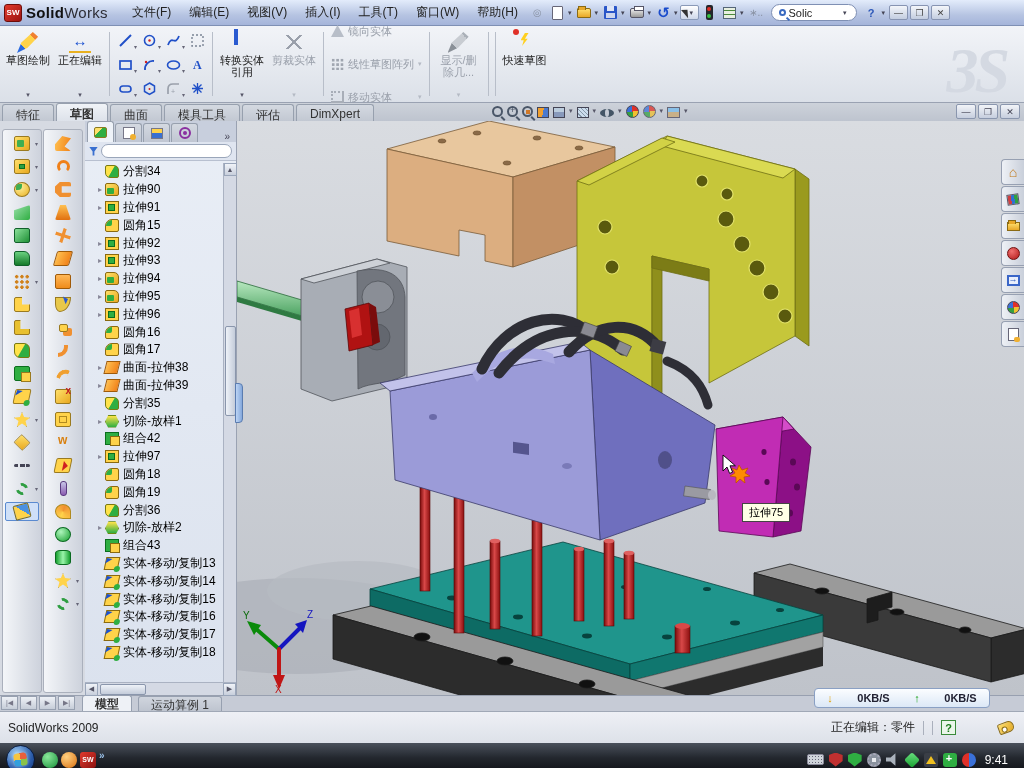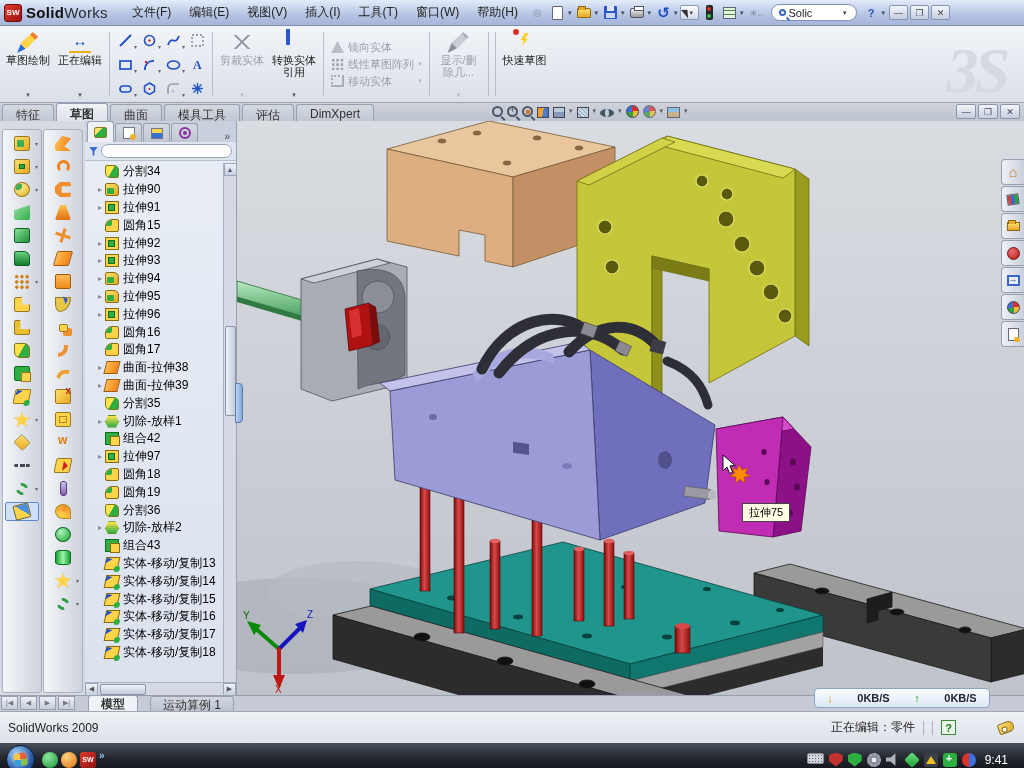--- a/index.html
+++ b/index.html
@@ -47,21 +47,21 @@
 .cm-smartdim{color:#1a50d0;font-weight:bold;font-size:15px;line-height:20px;text-align:center;border-bottom:2px solid #e8b020}
 .cm-convert{width:15px;height:15px;margin:3px;border:2px solid #2a5ad0;background:linear-gradient(135deg,#cfe0ff 40%,#5a8ae8 40%)}
 .gray-sc{width:16px;height:14px;margin:4px 3px;background:linear-gradient(45deg,transparent 44%,#9aa0ab 44% 56%,transparent 56%),linear-gradient(-45deg,transparent 44%,#9aa0ab 44% 56%,transparent 56%)}
 .gray-arcs{width:16px;height:12px;margin:5px 3px;border:2px solid #a8aeb8;border-radius:50% 50% 0 0/100% 100% 0 0;border-bottom:0}
 .gray-pencil{background:linear-gradient(45deg,#8a9098 0 30%,#c8ccd2 30% 75%,#aab0b8 75%);clip-path:polygon(0 100%,20% 52%,72% 4%,96% 26%,48% 76%)}
 .gray-target{width:14px;height:14px;margin:4px;border:2px solid #a0a6b0;border-radius:50%;position:relative}
 .gray-target::after{content:"";position:absolute;left:3px;top:3px;width:4px;height:4px;border-radius:50%;background:#a0a6b0}
 .cm-rapid{width:16px;height:18px;margin:2px 3px;background:#3a62d8;border-radius:2px 2px 5px 5px;position:relative}
 .cm-rapid::after{content:"";position:absolute;left:4px;top:2px;width:8px;height:13px;background:#ffd020;clip-path:polygon(55% 0,100% 0,55% 45%,90% 45%,20% 100%,40% 55%,0 55%)}
 .cm-rapid::before{content:"";position:absolute;right:-2px;top:-2px;width:6px;height:6px;border-radius:50%;background:#e03028}
-.stackcol{display:flex;flex-direction:column;justify-content:center;gap:2px;padding:0 4px}
+.stackcol{display:flex;flex-direction:column;justify-content:center;gap:18px;padding:0 4px}
 .stackrow{display:flex;align-items:center;gap:4px;color:#9aa0ab;font-size:11px}
 .st-ico{width:13px;height:12px;flex:none;position:relative}
 .st-warn{clip-path:polygon(50% 0,100% 100%,0 100%);background:#b8bec8}
 .st-dots{background-image:radial-gradient(#a0a6b0 1.4px,transparent 1.5px);background-size:4.4px 4.4px}
 .st-move{border:2px solid #a8aeb8;border-style:dotted solid solid dotted}
 .st-dd{font-size:7px;color:#b4bac4;margin-left:auto}
 .sketchgrid{display:grid;grid-template-columns:repeat(4,24px);grid-template-rows:repeat(3,24px);align-content:center;gap:0}
 .sg{display:flex;align-items:center;justify-content:center;position:relative;border-radius:2px}
 .sg .dds{position:absolute;right:0;bottom:2px;font-size:6px;color:#667}
 #cm-watermark{position:absolute;right:18px;top:8px;font-size:64px;font-style:italic;font-weight:bold;color:#d4d9e2;letter-spacing:-4px;pointer-events:none;font-family:"Liberation Serif","DejaVu Serif",serif}
@@ -191,21 +191,21 @@
 .tp-red{width:13px;height:13px;border-radius:50%;background:radial-gradient(circle at 35% 30%,#f07070,#b01818);border:1px solid #701010}
 .tp-pal{width:13px;height:11px;border:2px solid #3a66c8;background:#e8eefc;position:relative}
 .tp-pal::after{content:"→";position:absolute;left:0px;top:-3px;color:#2a56b8;font-size:9px;font-weight:bold}
 .tp-ball{width:13px;height:13px;border-radius:50%;background:conic-gradient(#e03028 0 25%,#f0c030 0 50%,#35a040 0 75%,#3a70d8 0);border:1px solid #445}
 .tp-doc{width:11px;height:13px;background:#fff;border:1px solid #667;position:relative}
 .tp-doc::after{content:"";position:absolute;right:-2px;bottom:-2px;width:6px;height:5px;background:#f0b030;border-radius:2px}
 #tooltip{position:absolute;left:505px;top:382px;background:#ffffe6;border:1px solid #444;padding:1px 6px;font-size:11px;color:#000;z-index:4}
 
 #modeltabs{height:16px;background:#c6cbd6;border-top:1px solid #98a0b0;display:flex;align-items:flex-end}
 .nav-btn{width:17px;height:14px;margin:0 1px 1px 1px;background:linear-gradient(#eef1f6,#c6cdd8);border:1px solid #97a0b0;font-size:7px;color:#778;display:flex;align-items:center;justify-content:center}
-.mtab{padding:0 12px;font-size:12px;border:1px solid #97a0b0;border-bottom:0;background:linear-gradient(#d0d5de,#bec4cf);color:#333;border-radius:3px 3px 0 0;margin-left:12px;height:15px}
+.mtab{padding:0 12px;font-size:12px;border:1px solid #97a0b0;border-bottom:0;background:linear-gradient(#d0d5de,#bec4cf);color:#333;border-radius:3px 3px 0 0;margin-left:6px;height:15px}
 .mtab.active{background:#eef1f6;font-weight:bold;height:16px}
 #statusbar{height:32px;background:linear-gradient(#eef0f5,#dde1e9);border-top:1px solid #a0a8b6;display:flex;align-items:center;padding:0 8px;font-size:12px;color:#222}
 #status-right{margin-left:auto;display:flex;align-items:center;gap:8px}
 .vsep{width:1px;height:14px;background:#aab0bc}
 .qmark{width:15px;height:15px;border:1px solid #3a8a3a;background:#eaf6ea;color:#1a7a1a;font-weight:bold;font-size:11px;display:flex;align-items:center;justify-content:center}
 .tagicon{width:16px;height:11px;background:linear-gradient(135deg,#ffe070,#e0a828);border:1px solid #8a6a14;border-radius:2px 5px 5px 2px;position:relative;transform:rotate(-20deg);margin-right:2px}
 .tagicon::before{content:"";position:absolute;left:2px;top:3px;width:4px;height:4px;border-radius:50%;background:#fff;border:1px solid #8a6a14}
 #netmon{position:absolute;right:34px;top:688px;width:176px;height:20px;background:linear-gradient(#fbfdff,#dce8f6);border:1px solid #8aa0c4;border-radius:4px;display:flex;align-items:center;justify-content:space-around;font-size:11px;font-weight:bold;color:#223;z-index:9}
 #netmon .dn{color:#e0a000}#netmon .up{color:#18a018}
 
@@ -213,21 +213,21 @@
 #startorb{width:29px;height:29px;border-radius:50%;background:radial-gradient(circle at 35% 28%,#9ecdf5,#2a5aa8 60%,#11316e);border:1px solid #0a1a3a;display:flex;align-items:center;justify-content:center;margin:0 4px}
 #startorb .flag{width:13px;height:13px;border-radius:3px;background:conic-gradient(#e8603c 0 25%,#8ac24a 0 50%,#33a0dd 0 75%,#f7c540 0);transform:rotate(-10deg);box-shadow:0 0 3px #fff8}
 .ql-ico{width:16px;height:16px;border-radius:3px}
 .ql-green{background:radial-gradient(circle at 35% 30%,#8ae89a,#18903a);border-radius:50%}
 .ql-orange{background:radial-gradient(circle at 35% 30%,#ffd080,#d87010);border-radius:50%}
 .ql-sw{background:linear-gradient(135deg,#e23a2e,#8c1210);color:#fff;font-size:7px;font-weight:bold;display:flex;align-items:center;justify-content:center}
 .ql-more{color:#9ac0e8;font-size:10px;font-weight:bold;margin:0 4px 8px 0}
 .taskwin{width:200px;height:25px;border-radius:3px;border:1px solid #000;display:flex;align-items:center;gap:5px;padding:0 6px;color:#f0f2f6;font-size:12px;background:linear-gradient(#4a525e,#22272e 60%,#14171c);box-shadow:inset 0 1px 0 #ffffff30}
 .taskwin.active{background:linear-gradient(#6a7482,#353c46 60%,#20242b)}
 .tw-sw{width:15px;height:15px;border-radius:2px;background:linear-gradient(135deg,#e23a2e,#8c1210);color:#fff;font-size:7px;font-weight:bold;display:flex;align-items:center;justify-content:center;flex:none}
-#tray{margin-left:auto;display:flex;gap:5px;padding-right:6px}
+#tray{margin-left:auto;display:flex;align-items:center;gap:5px;padding-right:6px}
 .kbico{width:17px;height:11px;background:#cfd4da;border:1px solid #889;border-radius:2px;background-image:radial-gradient(#667 .8px,transparent 1px);background-size:3px 3px}
 .tr{width:14px;height:14px;border-radius:2px}
 .tr-shield-r{background:#c03030;clip-path:polygon(50% 0,100% 18%,100% 60%,50% 100%,0 60%,0 18%)}
 .tr-shield-g{background:#2fae42;clip-path:polygon(50% 0,100% 18%,100% 60%,50% 100%,0 60%,0 18%)}
 .tr-gear{background:radial-gradient(circle,#e8eaee 30%,#8a929e 32%);border-radius:50%;border:2px dotted #aab}
 .tr-spk{background:#aab2bc;clip-path:polygon(0 35%,35% 35%,70% 5%,70% 95%,35% 65%,0 65%)}
 .tr-gps{background:linear-gradient(135deg,#6ae080,#18a030);transform:rotate(45deg) scale(.8);border-radius:3px}
 .tr-warn{background:#3a3e46;position:relative}
 .tr-warn::after{content:"";position:absolute;left:2px;top:3px;width:0;height:0;border-left:5px solid transparent;border-right:5px solid transparent;border-bottom:8px solid #f0c020}
 .tr-plus{background:#2fae42;border-radius:3px;position:relative}
@@ -381,28 +381,28 @@
         </svg>
         <span class="dds">▾</span>
       </span>
     <span class="sg">
         <svg width="15" height="15">
           <path d="M7.5,2 V13 M2,7.5 H13 M3.5,3.5 L11.5,11.5 M11.5,3.5 L3.5,11.5" stroke="#2050c8" stroke-width="1.3"></path>
         </svg>
       </span>
   </div>
   <div class="cmsep"></div>
+  <div class="cmbtn">
+    <span class="cmicon"><span class="cm-convert"></span></span>
+    <span class="cmlabel">转换实体引用</span>
+      <span class="cmdd">▾</span>
+  </div>
   <div class="cmbtn disabled">
     <span class="cmicon gray-sc"></span>
     <span class="cmlabel">剪裁实体</span>
-      <span class="cmdd">▾</span>
-  </div>
-  <div class="cmbtn">
-    <span class="cmicon"><span class="cm-convert"></span></span>
-    <span class="cmlabel">转换实体引用</span>
       <span class="cmdd">▾</span>
   </div>
   <div class="cmsep"></div>
   <div class="stackcol">
     <div class="stackrow">
       <span class="st-ico st-warn"></span>
       <span>镜向实体</span>
     </div>
     <div class="stackrow">
       <span class="st-ico st-dots"></span>

